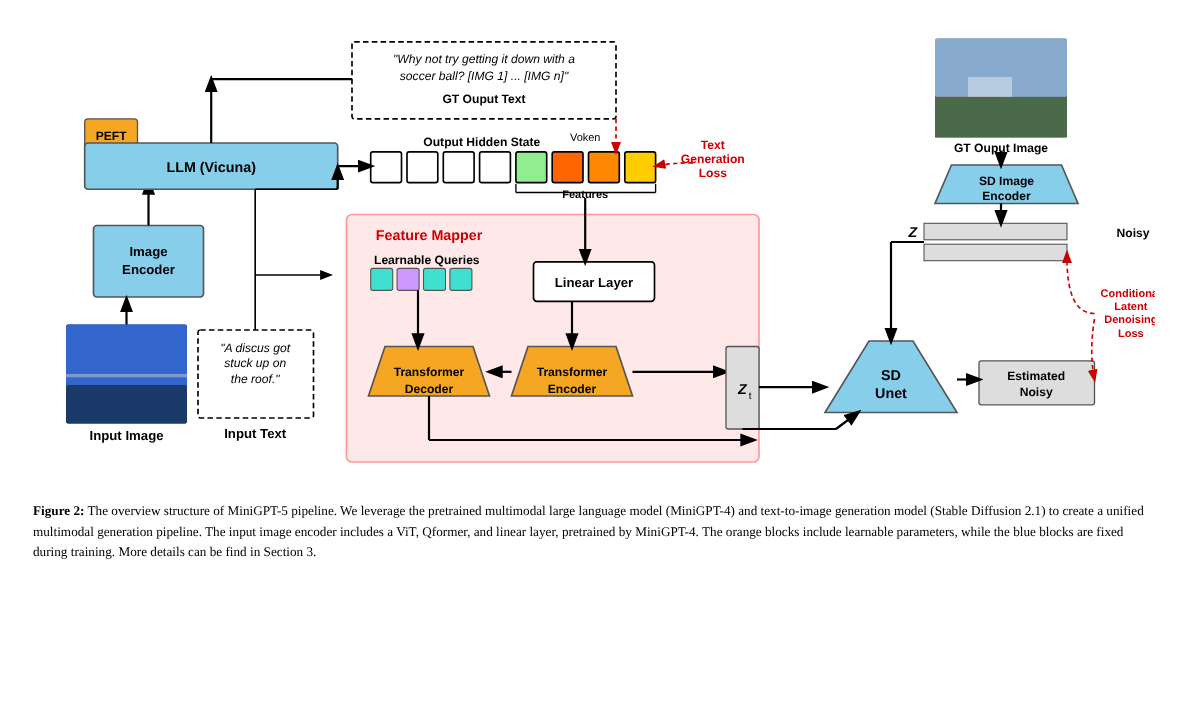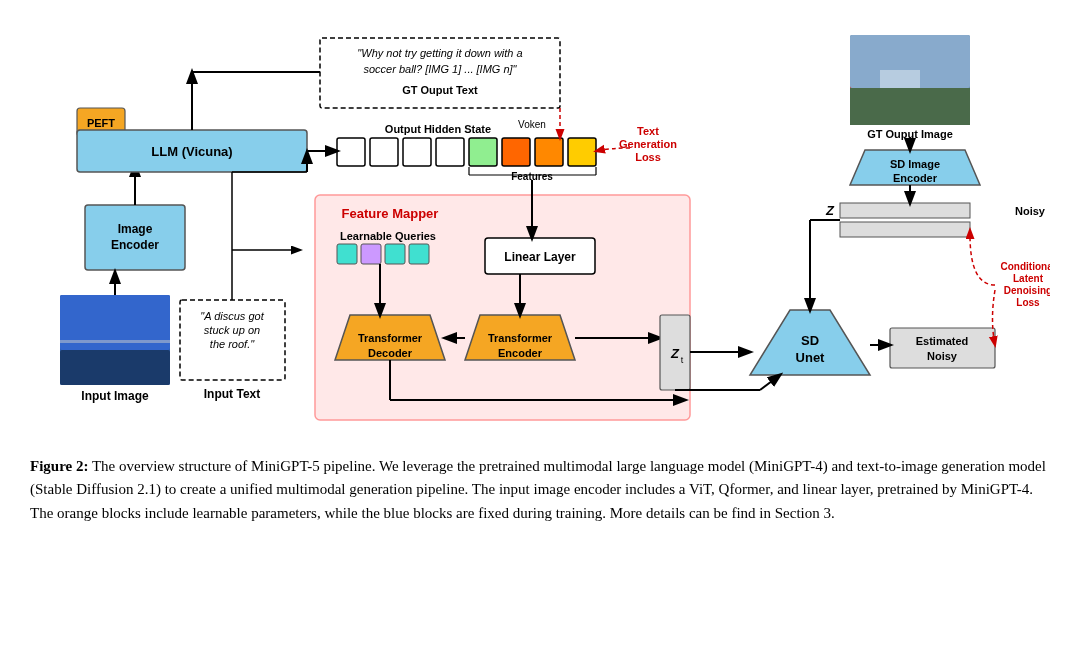--- a/index.html
+++ b/index.html
@@ -33,21 +33,21 @@
     .diagram-svg {
       position: absolute;
       top: 0; left: 0;
       width: 100%;
       height: 100%;
     }
 
     
     .caption-area {
       width: 100%;
-      font-size: 15px;
+      font-size: 12px;
       line-height: 1.55;
       color: #000;
       padding-top: 5px;
       border-top: none;
     }
 
     .caption-area .fig-label {
       font-weight: bold;
     }
   </style>

